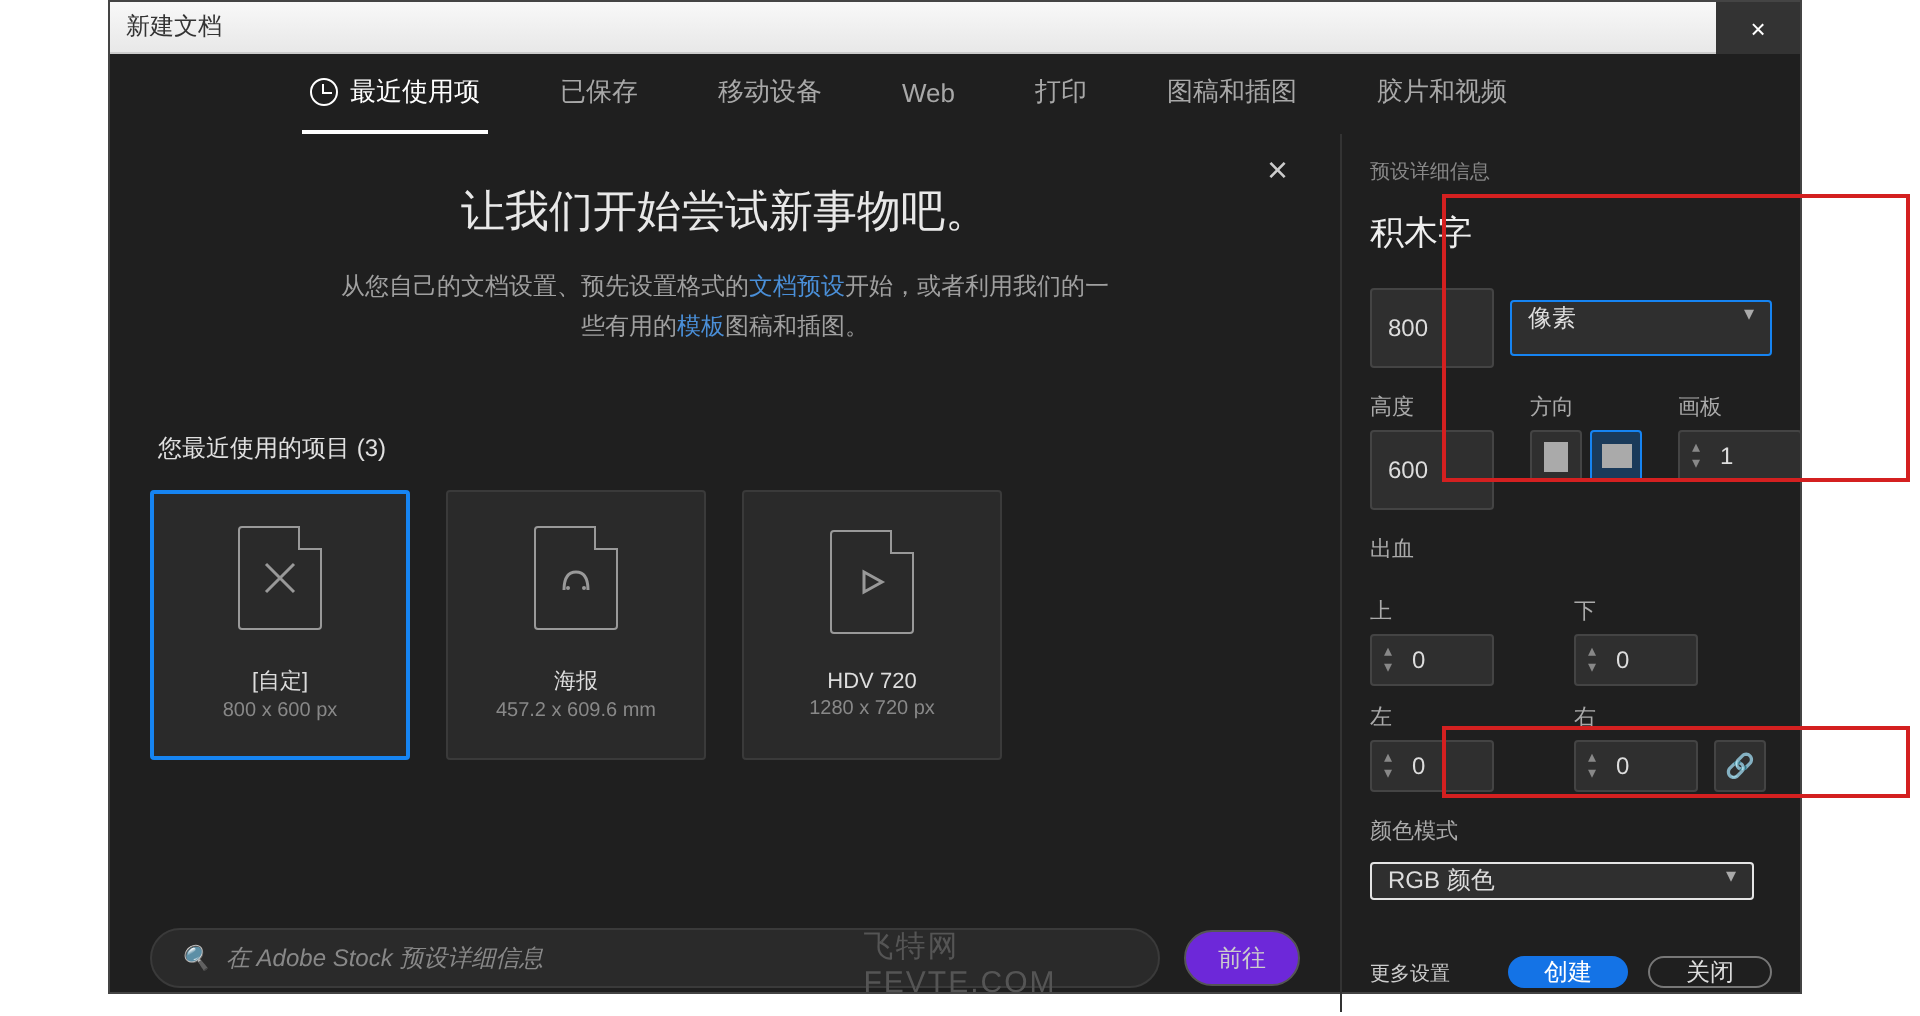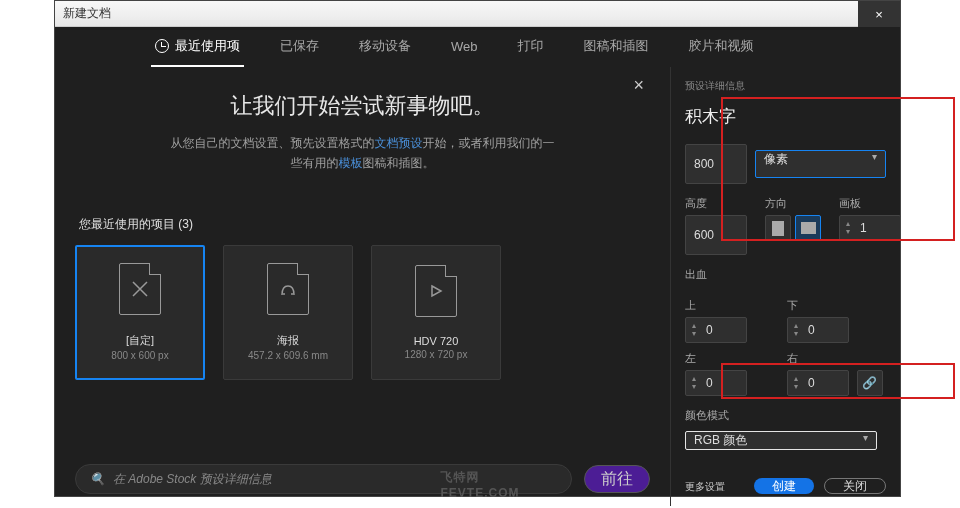--- a/index.html
+++ b/index.html
@@ -24,21 +24,21 @@
 .recent-label{color:#e0e0e0;font-size:12px;margin:18px 0 12px 4px}
 .cards{display:flex;gap:18px}
 .card{width:130px;height:135px;background:#2a2a2a;border:1px solid #3a3a3a;border-radius:2px;display:flex;flex-direction:column;align-items:center;justify-content:center;cursor:pointer}
 .card.selected{border:2px solid #1684f2}
 .card-icon{width:42px;height:52px;border:1.5px solid #999;border-radius:2px;position:relative;margin-bottom:18px;display:flex;align-items:center;justify-content:center;color:#999}
 .card-icon .fold{position:absolute;right:-1px;top:-1px;width:12px;height:12px;background:#2a2a2a;border-left:1.5px solid #999;border-bottom:1.5px solid #999}
 .card-title{color:#ddd;font-size:11px;margin-bottom:2px}
 .card-sub{color:#888;font-size:10px}
 .search-row{position:absolute;bottom:12px;left:20px;right:20px;display:flex;gap:12px;align-items:center}
 .search-box{flex:1;height:30px;background:#2a2a2a;border:1px solid #3a3a3a;border-radius:15px;display:flex;align-items:center;padding:0 14px;color:#888;font-size:12px;font-style:italic;gap:8px}
-.go-btn{height:28px;padding:0 16px;background:#4c1d95;border:1px solid #555;border-radius:14px;color:#ccc;font-size:16px;display:flex;align-items:center;cursor:pointer}
+.go-btn{height:28px;padding:0 16px;background:#6d28d9;border:1px solid #555;border-radius:14px;color:#ccc;font-size:12px;display:flex;align-items:center;cursor:pointer}
 .right-panel{width:230px;border-left:1px solid #333;padding:12px 14px;display:flex;flex-direction:column;gap:8px;position:relative}
 .detail-label{color:#888;font-size:10px}
 .detail-title{color:#eee;font-size:17px;margin:4px 0 8px}
 .field-label{color:#aaa;font-size:11px;margin-top:4px}
 .row{display:flex;gap:8px;align-items:center}
 .inp{height:40px;background:#2f2f2f;border:1px solid #444;color:#ddd;font-size:12px;padding:0 8px;border-radius:2px}
 .inp.num{width:62px}
 .sel{flex:1;height:28px;background:#2f2f2f;border:1px solid #1684f2;color:#ddd;font-size:12px;padding:0 8px;border-radius:2px;display:flex;align-items:flex-start;justify-content:space-between;cursor:pointer}
 .sel.color{border:1px solid #e5e5e5;width:192px}
 .chev{color:#aaa;font-size:10px}
@@ -53,21 +53,21 @@
 .link-btn{width:26px;height:26px;background:#2f2f2f;border:1px solid #444;display:flex;align-items:center;justify-content:center;color:#aaa;border-radius:2px;font-size:12px;cursor:pointer}
 .red-box-1{position:absolute;border:2px solid #d42020;left:666px;top:70px;width:234px;height:144px;pointer-events:none}
 .red-box-2{position:absolute;border:2px solid #d42020;left:666px;top:336px;width:234px;height:36px;pointer-events:none}
 .more{color:#ccc;font-size:10px;margin-top:22px;cursor:pointer}
 .footer-btns{position:absolute;bottom:12px;right:14px;display:flex;gap:10px}
 .btn{height:16px;padding:0 18px;border-radius:14px;font-size:12px;display:flex;align-items:center;cursor:pointer;border:none}
 .btn-primary{background:#1473e6;color:#fff}
 .btn-secondary{background:transparent;border:1px solid #777;color:#ddd}
 .col3{display:flex;gap:18px}
 .col3>div{display:flex;flex-direction:column;gap:4px}
-.watermark{position:absolute;left:50%;bottom:8px;transform:translateX(-50%);color:#555;font-size:12px;font-weight:bold;letter-spacing:1px;pointer-events:none}
+.watermark{position:absolute;left:50%;bottom:8px;transform:translateX(-50%);color:#555;font-size:15px;font-weight:normal;letter-spacing:1px;pointer-events:none}
 .bleed-grid{display:flex;gap:40px;margin-top:4px}
 .bleed-col{display:flex;flex-direction:column;gap:4px}
 </style>
 </head>
 <body>
 
 <div class="window">
   <div class="titlebar">
     <span class="titlebar-title">新建文档</span>
     <div class="titlebar-close">×</div>

